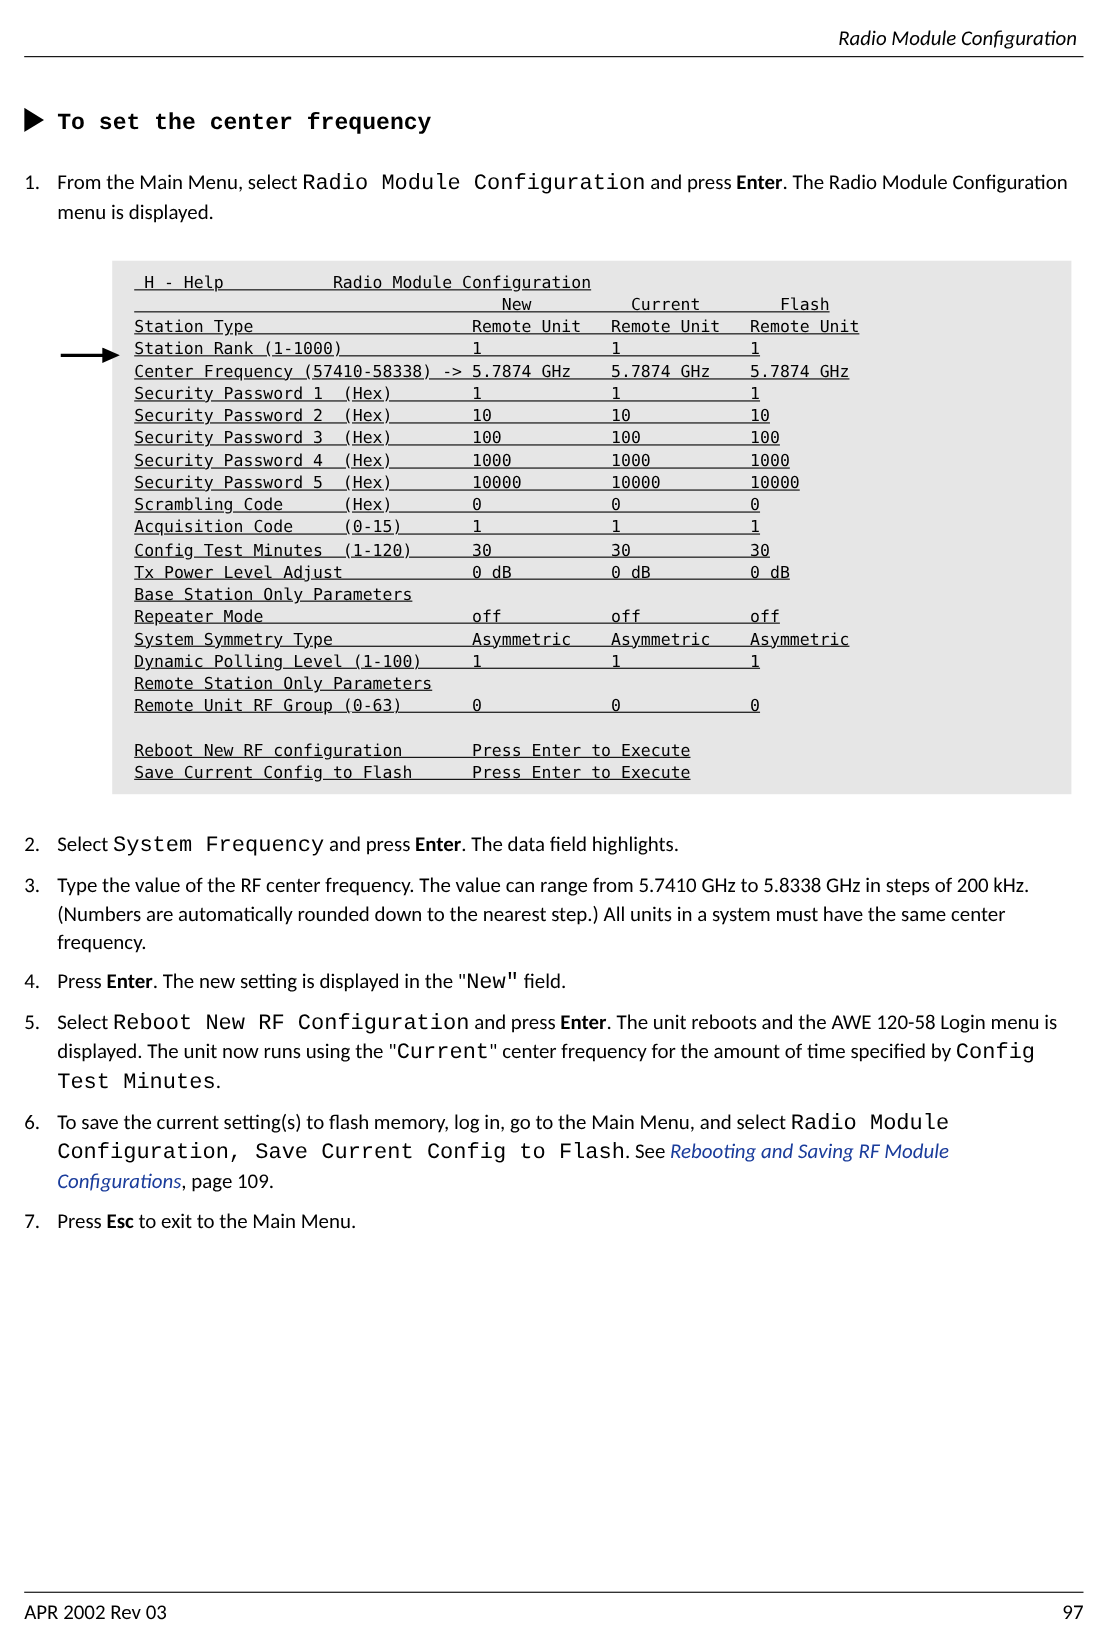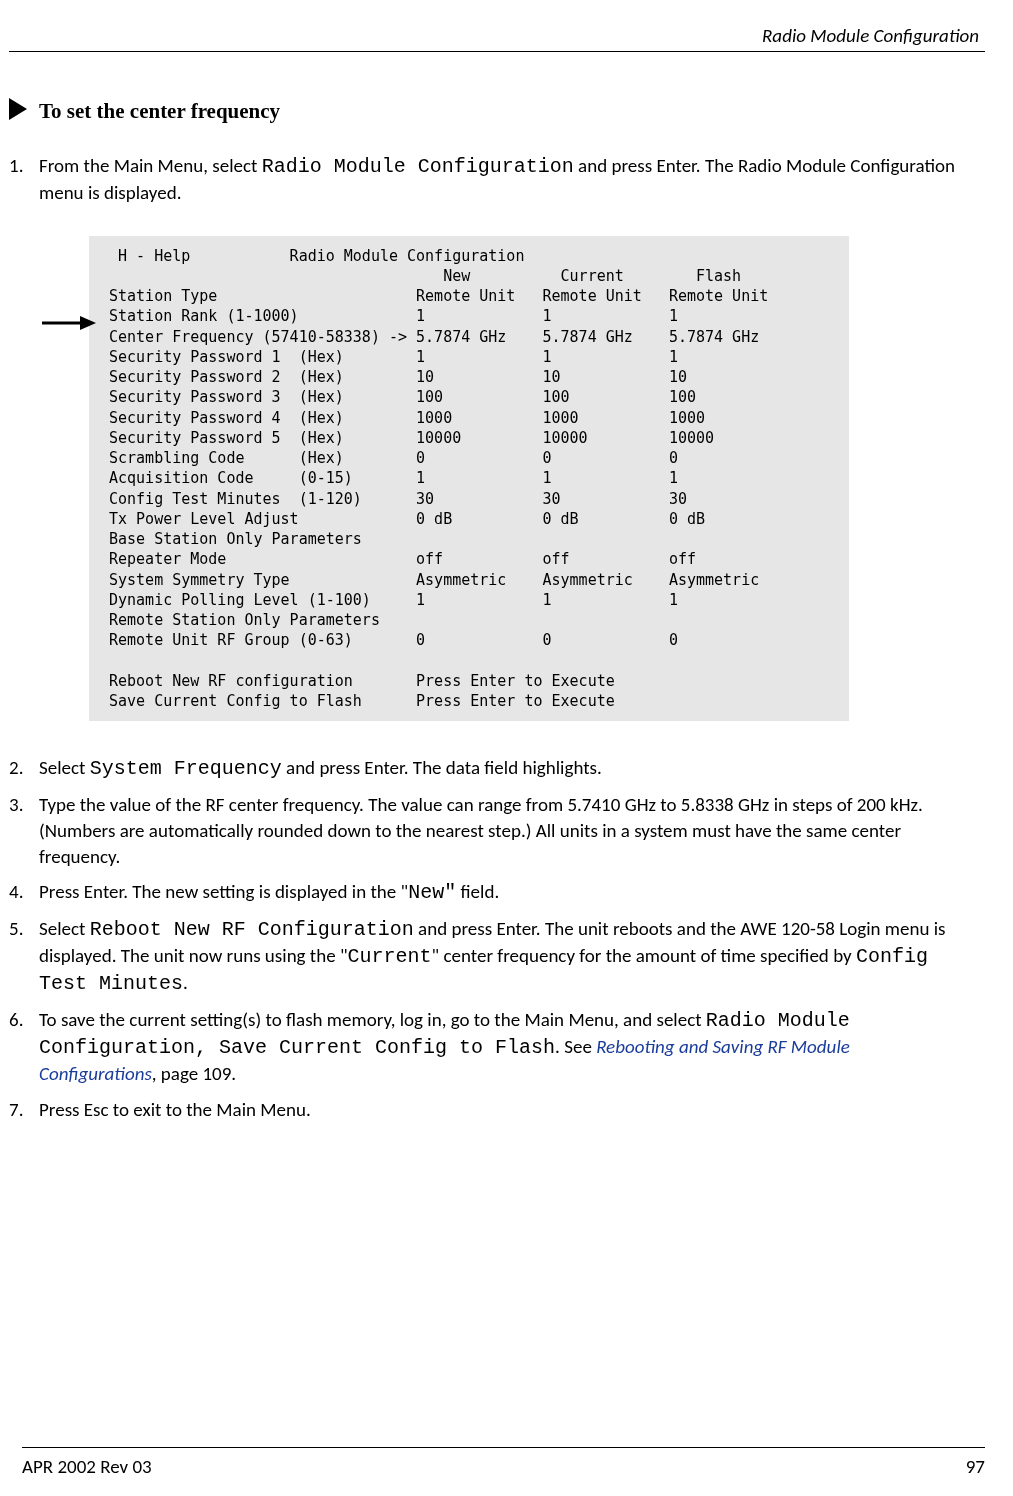--- a/index.html
+++ b/index.html
@@ -11,21 +11,21 @@
     font-family: "Gill Sans", "Gill Sans MT", Calibri, sans-serif;
     font-size: 19px;
     color: #000;
     background: #fff;
     position: relative;
   }
   .page {
     box-sizing: border-box;
     width: 1013px;
     height: 1496px;
-    padding: 24px 28px 28px 9px;
+    padding: 24px 28px 28px 22px;
     position: relative;
   }
   .running-head {
     text-align: right;
     font-style: italic;
     font-size: 19px;
     padding-right: 6px;
   }
   .rule-top {
     border: none;
@@ -34,21 +34,21 @@
   }
   .proc-head {
     display: flex;
     align-items: center;
     gap: 12px;
     margin-left: 0px;
     margin-bottom: 28px;
   }
   .proc-head .title {
     font-weight: 700;
-    font-family: Liberation Serif, serif;
+    font-family: Liberation Mono, monospace;
     font-size: 21px;
   }
   ol.steps {
     list-style: none;
     margin: 0 0 0 0;
     padding: 0;
     counter-reset: none;
     max-width: 960px;
   }
   ol.steps > li {
@@ -56,38 +56,39 @@
     align-items: flex-start;
     gap: 12px;
     margin-bottom: 10px;
     line-height: 1.35;
   }
   ol.steps > li .num {
     min-width: 18px;
     text-align: left;
   }
   ol.steps > li .txt { flex: 1; }
-  .bold { font-weight: 400; }
+  .bold { font-weight: 700; }
   code, .mono {
     font-family: "Courier New", Courier, monospace;
     font-size: 20px;
   }
   .screen-wrap {
     position: relative;
     margin: 30px 0 34px 0;
   }
   .screen {
     margin-left: 80px;
-    width: 760px;
+    width: 872px;
     background: #e6e6e6;
     padding: 10px 4px 10px 20px;
     box-sizing: border-box;
     font-family: "Courier New", Courier, monospace;
     font-size: 15px;
     line-height: 1.35;
+    text-decoration: underline;
   }
   pre.screen-pre {
     margin: 0;
     white-space: pre;
   }
   .arrow {
     position: absolute;
     left: 33px;
     top: 76px; 
   }

